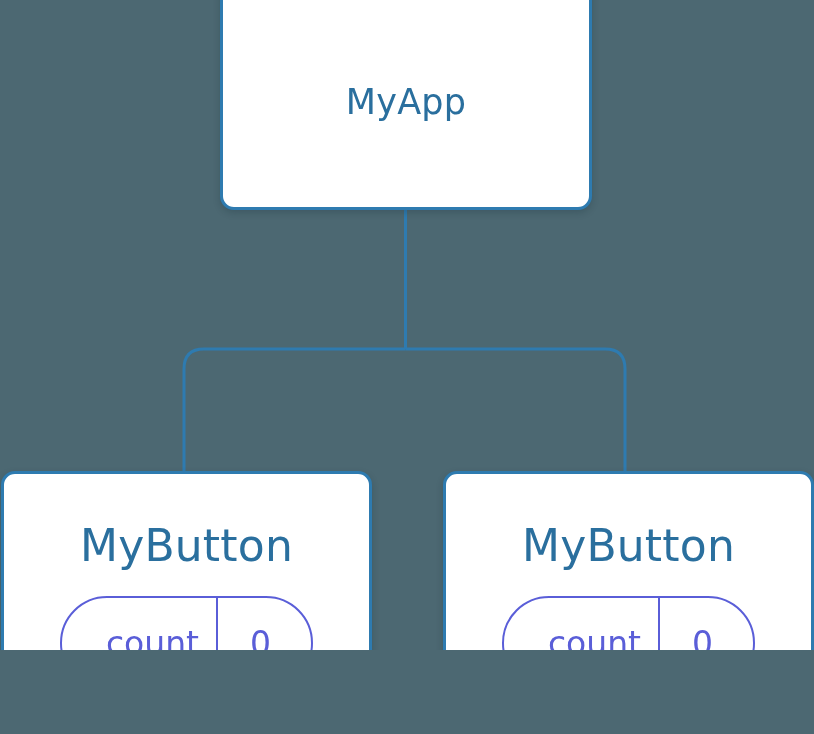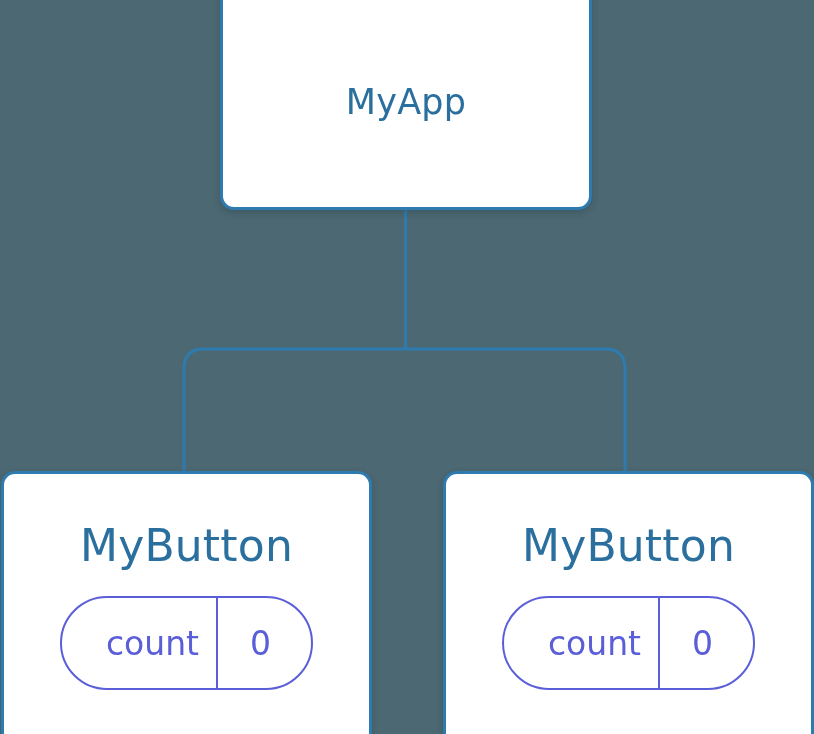--- a/index.html
+++ b/index.html
@@ -11,21 +11,21 @@
     width: 814px;
     height: 734px;
     overflow: hidden;
     font-family: "DejaVu Sans", sans-serif;
     background: #4c6872;
   }
 
   #canvas {
     position: relative;
     width: 814px;
-    height: 734px;
+    height: 650px;
     background: #4c6872;
     overflow: hidden;
   }
 
   
   #connectors {
     position: absolute;
     left: 0;
     top: 0;
     width: 814px;

